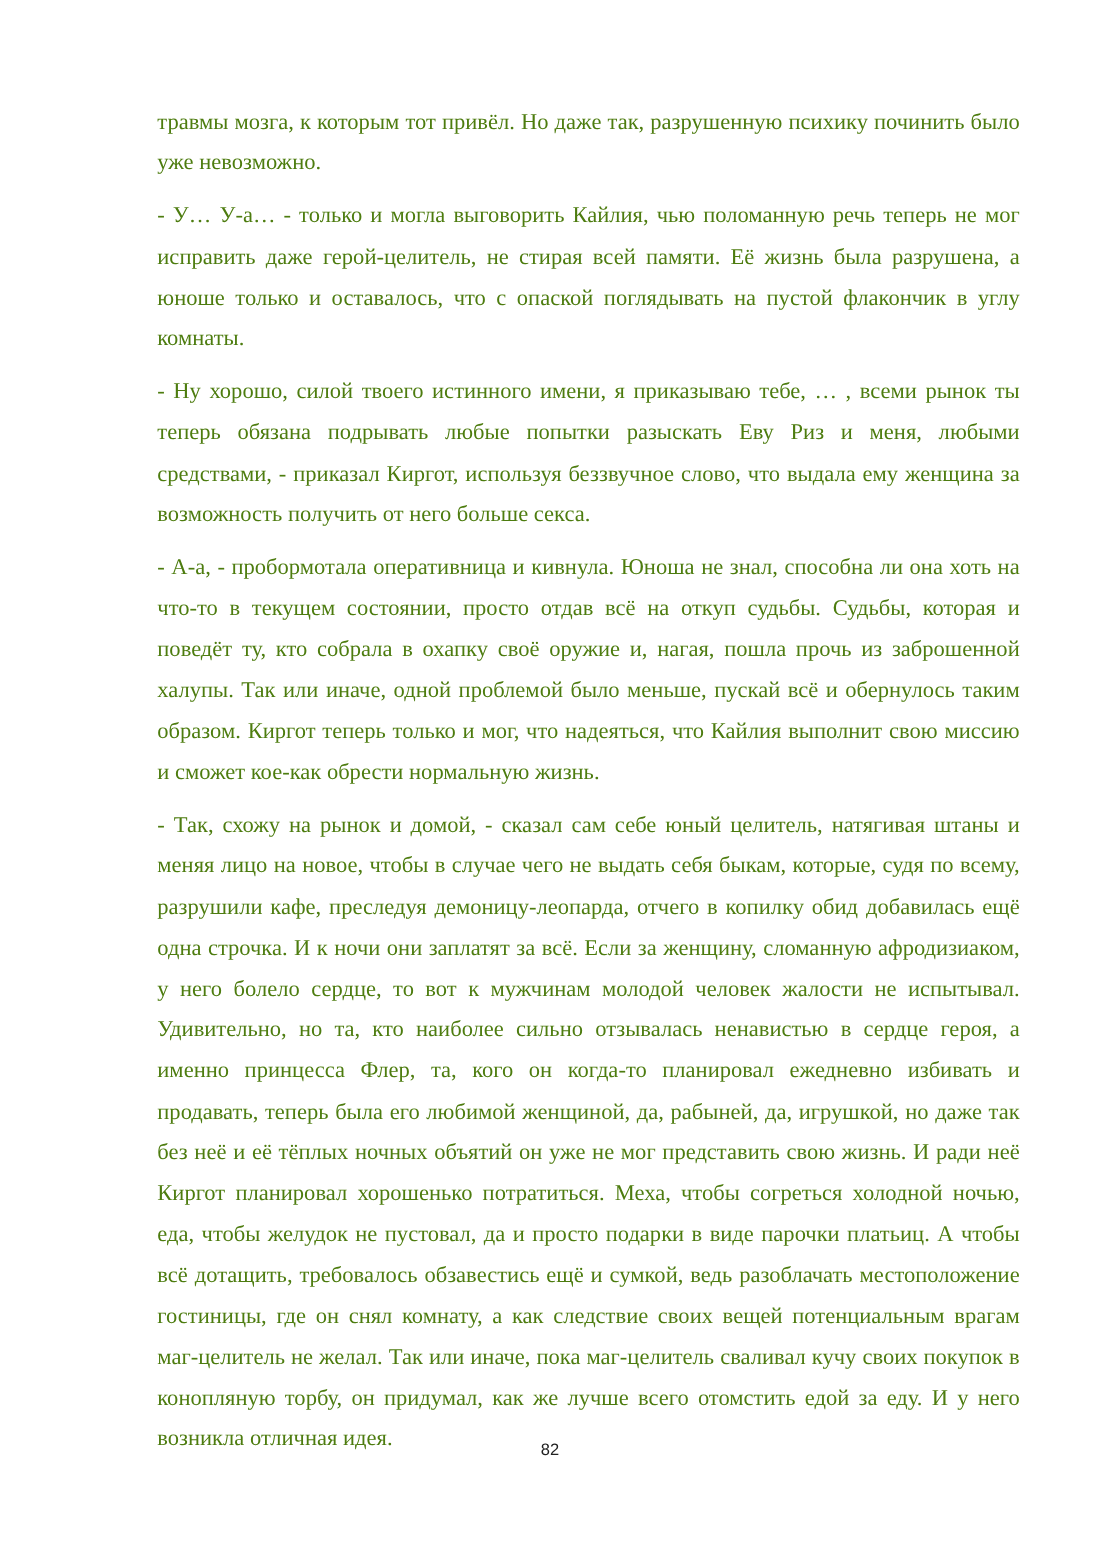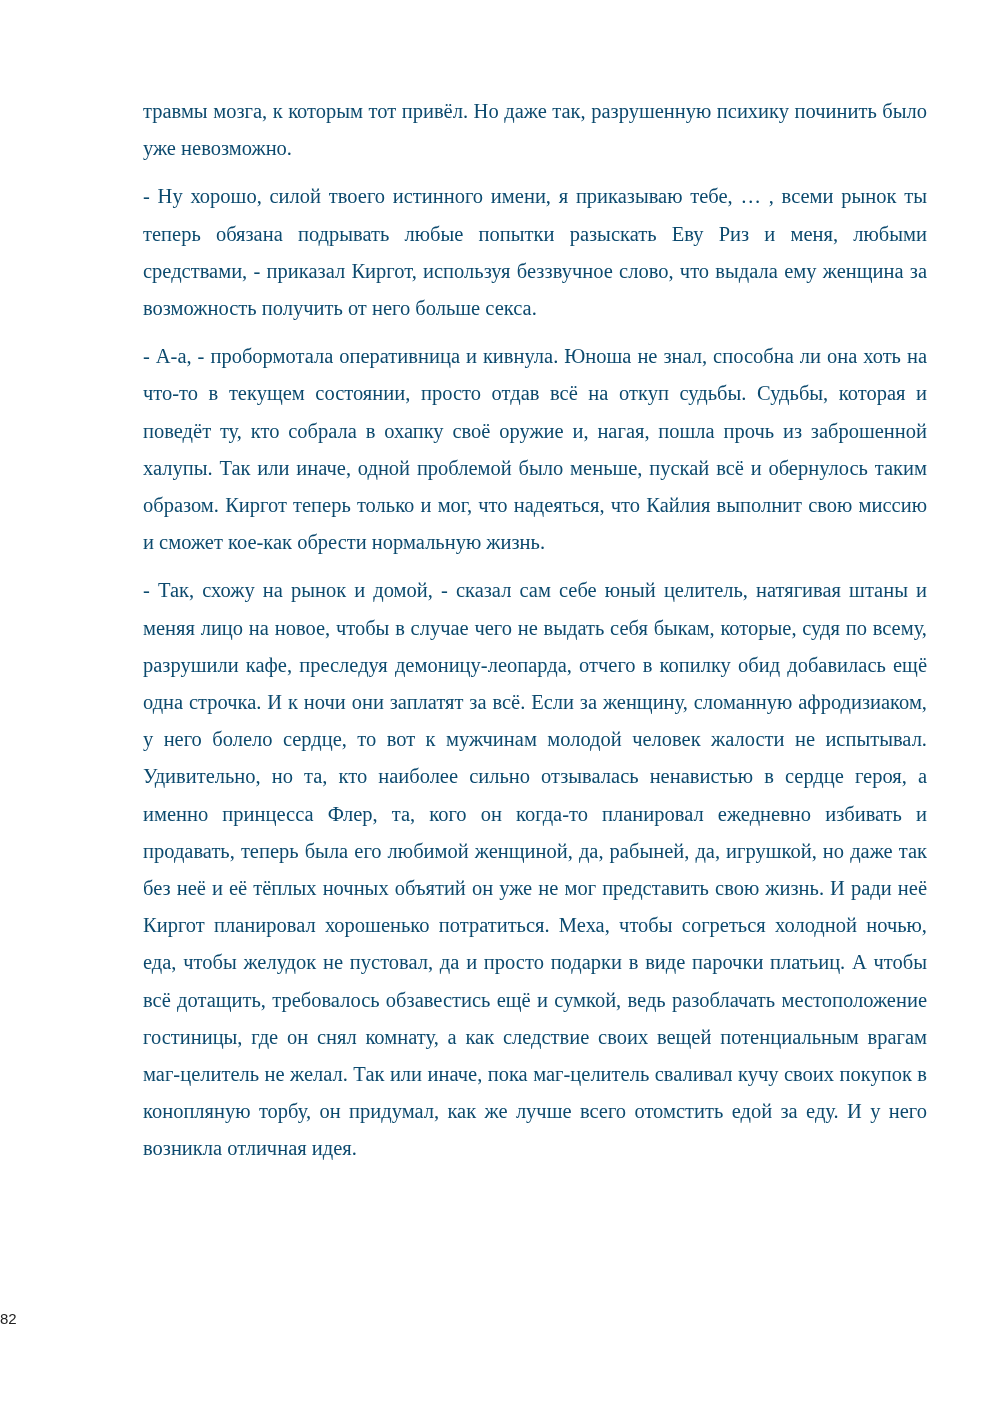--- a/index.html
+++ b/index.html
@@ -5,36 +5,38 @@
   html, body { margin: 0; padding: 0; background: #ffffff; }
   body { width: 1000px; height: 1414px; position: relative; overflow: hidden; }
   .page {
     position: absolute;
     left: 143px;
     top: 93px;
     width: 784px;
     font-family: "Liberation Serif", serif;
     font-size: 20.5px;
     line-height: 37.2px;
-    color: #0c4a6e;
+    color: #4d7c0f;
     text-align: justify;
   }
   .para { margin: 0 0 11px 0; }
   .page-number {
     position: absolute;
     left: 0; right: 0;
     top: 1310px;
+    text-align: center;
     font-family: "Liberation Sans", sans-serif;
     font-size: 15px;
     color: #222;
   }
 </style>
 </head>
 <body>
 
 <div class="page">
   <p class="para">травмы мозга, к которым тот привёл. Но даже так, разрушенную психику починить было уже невозможно.</p>
+  <p class="para">- У… У-а… - только и могла выговорить Кайлия, чью поломанную речь теперь не мог исправить даже герой-целитель, не стирая всей памяти. Её жизнь была разрушена, а юноше только и оставалось, что с опаской поглядывать на пустой флакончик в углу комнаты.</p>
   <p class="para">- Ну хорошо, силой твоего истинного имени, я приказываю тебе, … , всеми рынок ты теперь обязана подрывать любые попытки разыскать Еву Риз и меня, любыми средствами, - приказал Киргот, используя беззвучное слово, что выдала ему женщина за возможность получить от него больше секса.</p>
   <p class="para">- А-а, - пробормотала оперативница и кивнула. Юноша не знал, способна ли она хоть на что-то в текущем состоянии,  просто отдав всё на откуп судьбы. Судьбы, которая и поведёт ту, кто собрала в охапку своё оружие и, нагая, пошла прочь из заброшенной халупы. Так или иначе, одной проблемой было меньше, пускай всё и обернулось таким образом. Киргот теперь только и мог, что надеяться, что Кайлия выполнит свою миссию и сможет кое-как обрести нормальную жизнь.</p>
   <p class="para">- Так, схожу на рынок и домой, - сказал сам себе юный целитель, натягивая штаны и меняя лицо на новое, чтобы в случае чего не выдать себя быкам, которые, судя по всему, разрушили кафе, преследуя демоницу-леопарда, отчего в копилку обид добавилась ещё одна строчка. И к ночи они заплатят за всё. Если за женщину, сломанную афродизиаком, у него болело сердце, то вот к мужчинам молодой человек жалости не испытывал. Удивительно, но та, кто наиболее сильно отзывалась ненавистью в сердце героя, а именно принцесса Флер, та, кого он когда-то планировал ежедневно избивать и продавать, теперь была его любимой женщиной, да, рабыней, да, игрушкой, но даже так без неё и её тёплых ночных объятий он уже не мог представить свою жизнь. И ради неё Киргот планировал хорошенько потратиться. Меха, чтобы согреться холодной ночью, еда, чтобы желудок не пустовал, да и просто подарки в виде парочки платьиц. А чтобы всё дотащить, требовалось обзавестись ещё и сумкой, ведь разоблачать местоположение гостиницы, где он снял комнату, а как следствие своих вещей потенциальным врагам маг-целитель не желал. Так или иначе, пока маг-целитель сваливал кучу своих покупок в конопляную торбу, он придумал, как же лучше всего отомстить едой за еду. И у него возникла отличная идея.</p>
 </div>
 
 <div class="page-number">82</div>
 
 </body></html>

